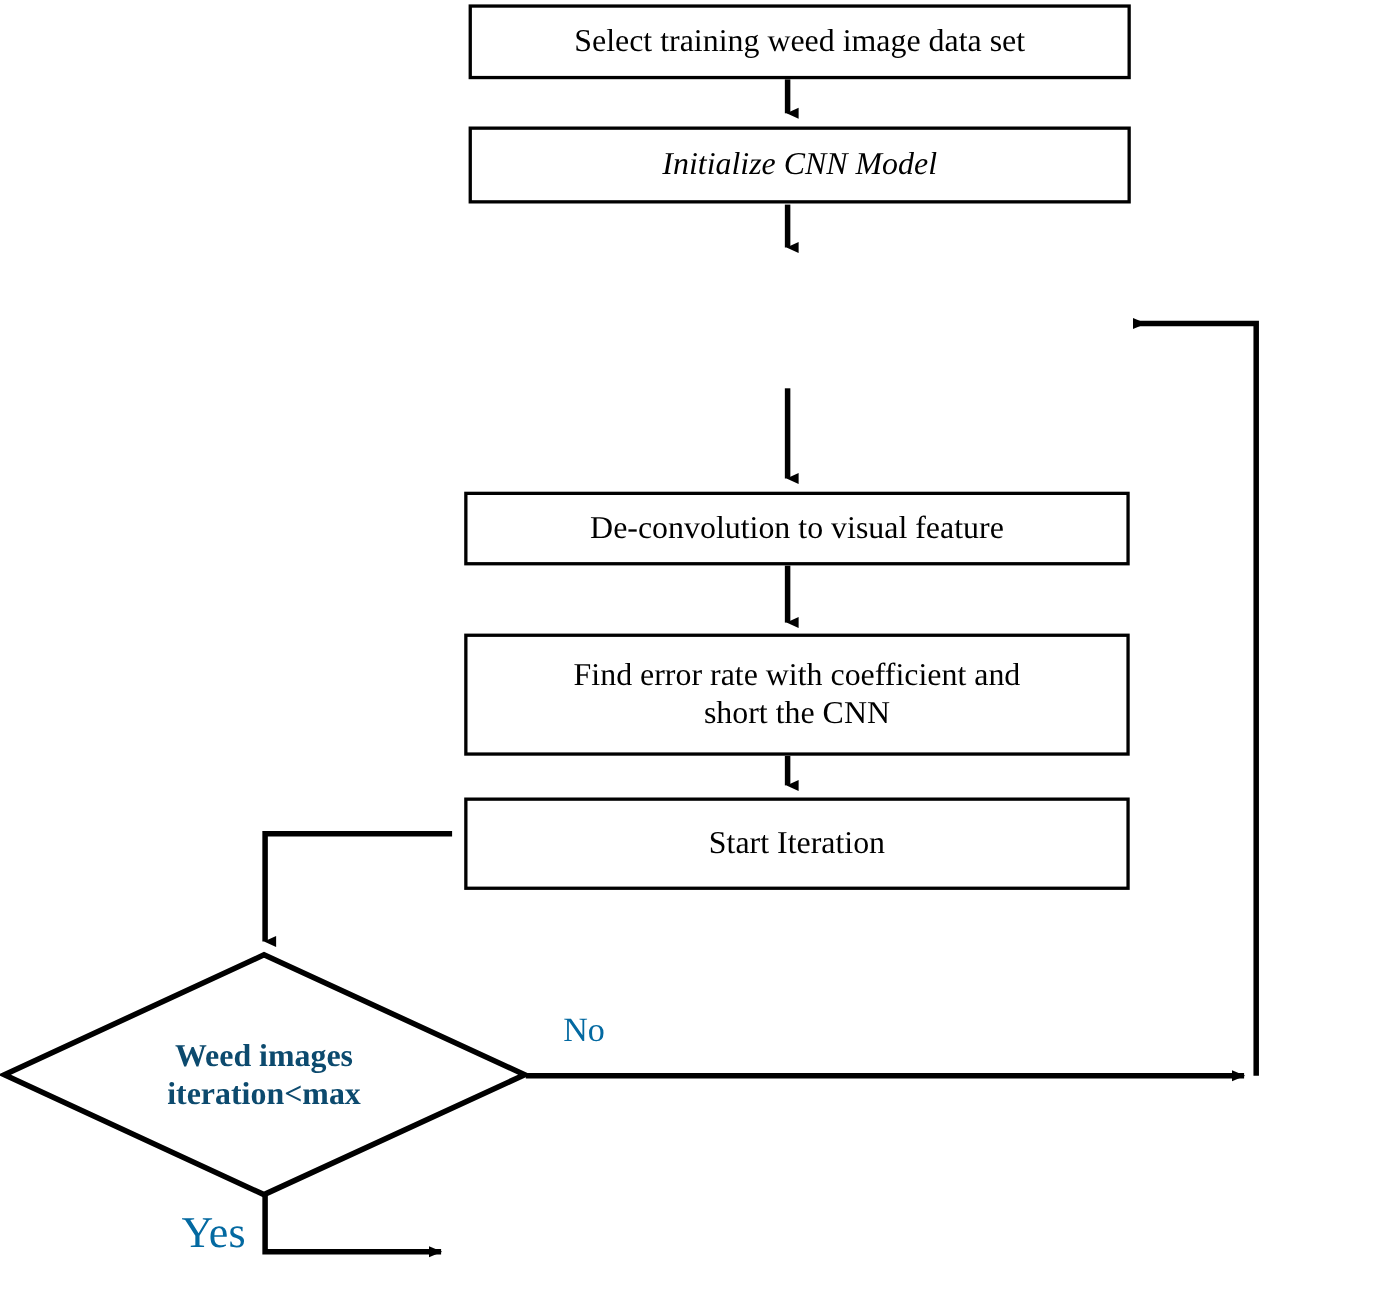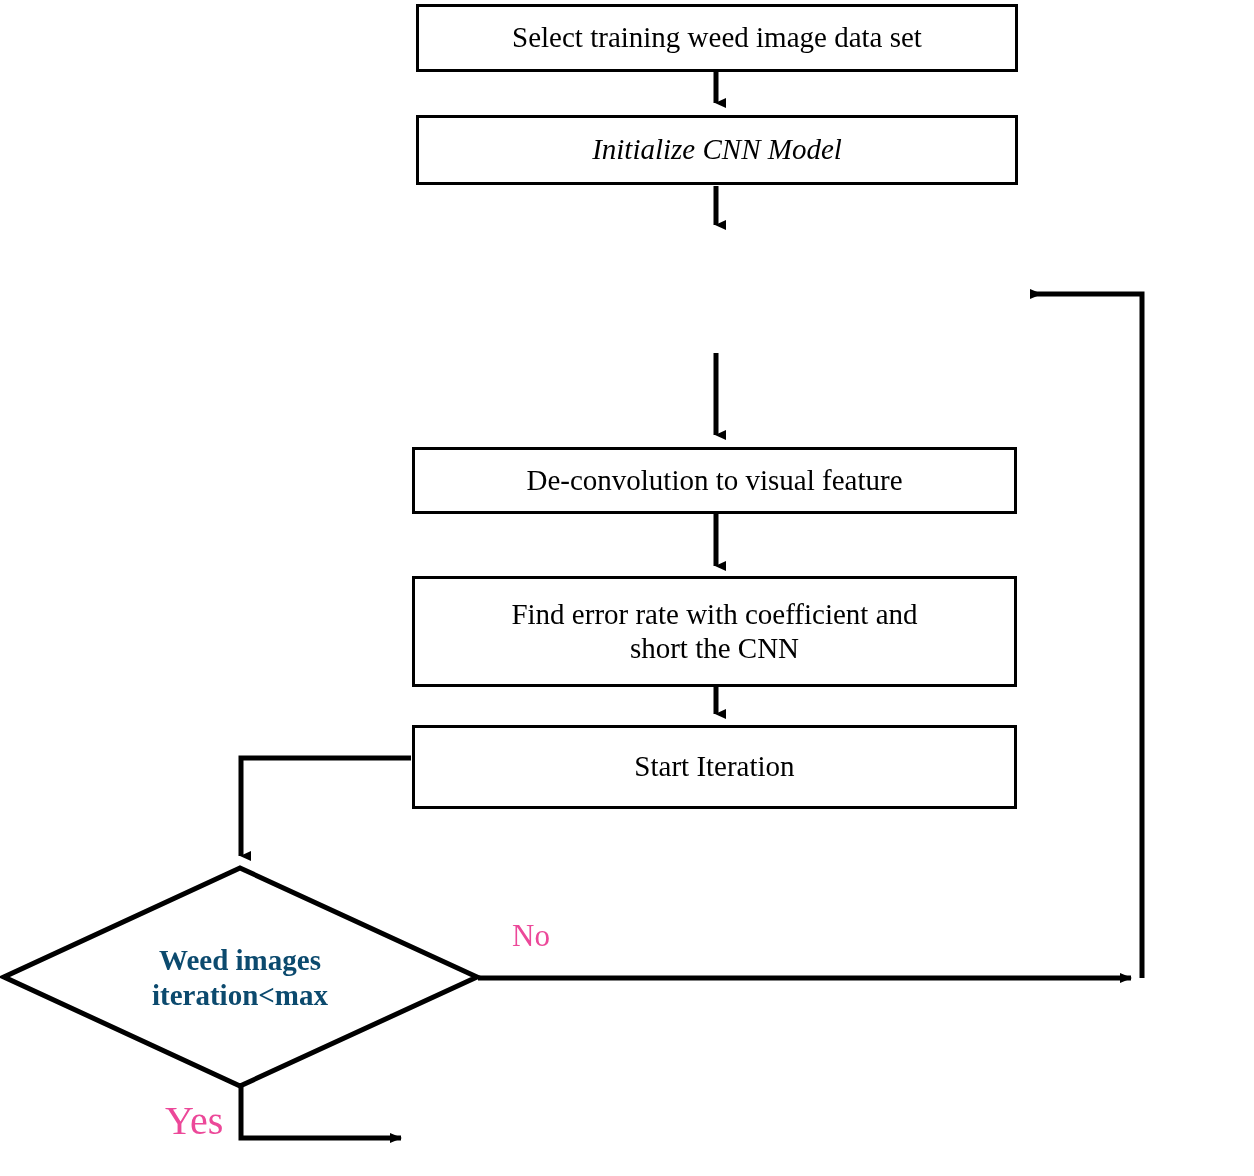--- a/index.html
+++ b/index.html
@@ -31,35 +31,36 @@
     border: 3px solid #000000;
     background: #ffffff;
     display: flex;
     align-items: center;
     justify-content: center;
     text-align: center;
     color: #000000;
     line-height: 1.16;
     padding: 0 8px;
     white-space: pre-line;
+    margin-left: 10px;
   }
   .node-diamond-label {
     position: absolute;
     display: flex;
     align-items: center;
     justify-content: center;
     text-align: center;
     color: #0c4a6e;
     line-height: 1.2;
     white-space: pre-line;
     font-weight: bold;
   }
   .edge-label {
     position: absolute;
-    color: #ec4899;
+    color: #0369a1;
     white-space: nowrap;
   }
 </style>
 </head>
 <body>
 
 <div id="flowchart-root">
 
   <svg id="flow-svg" viewBox="0 0 1254 1176" xmlns="http://www.w3.org/2000/svg">
     <defs>

